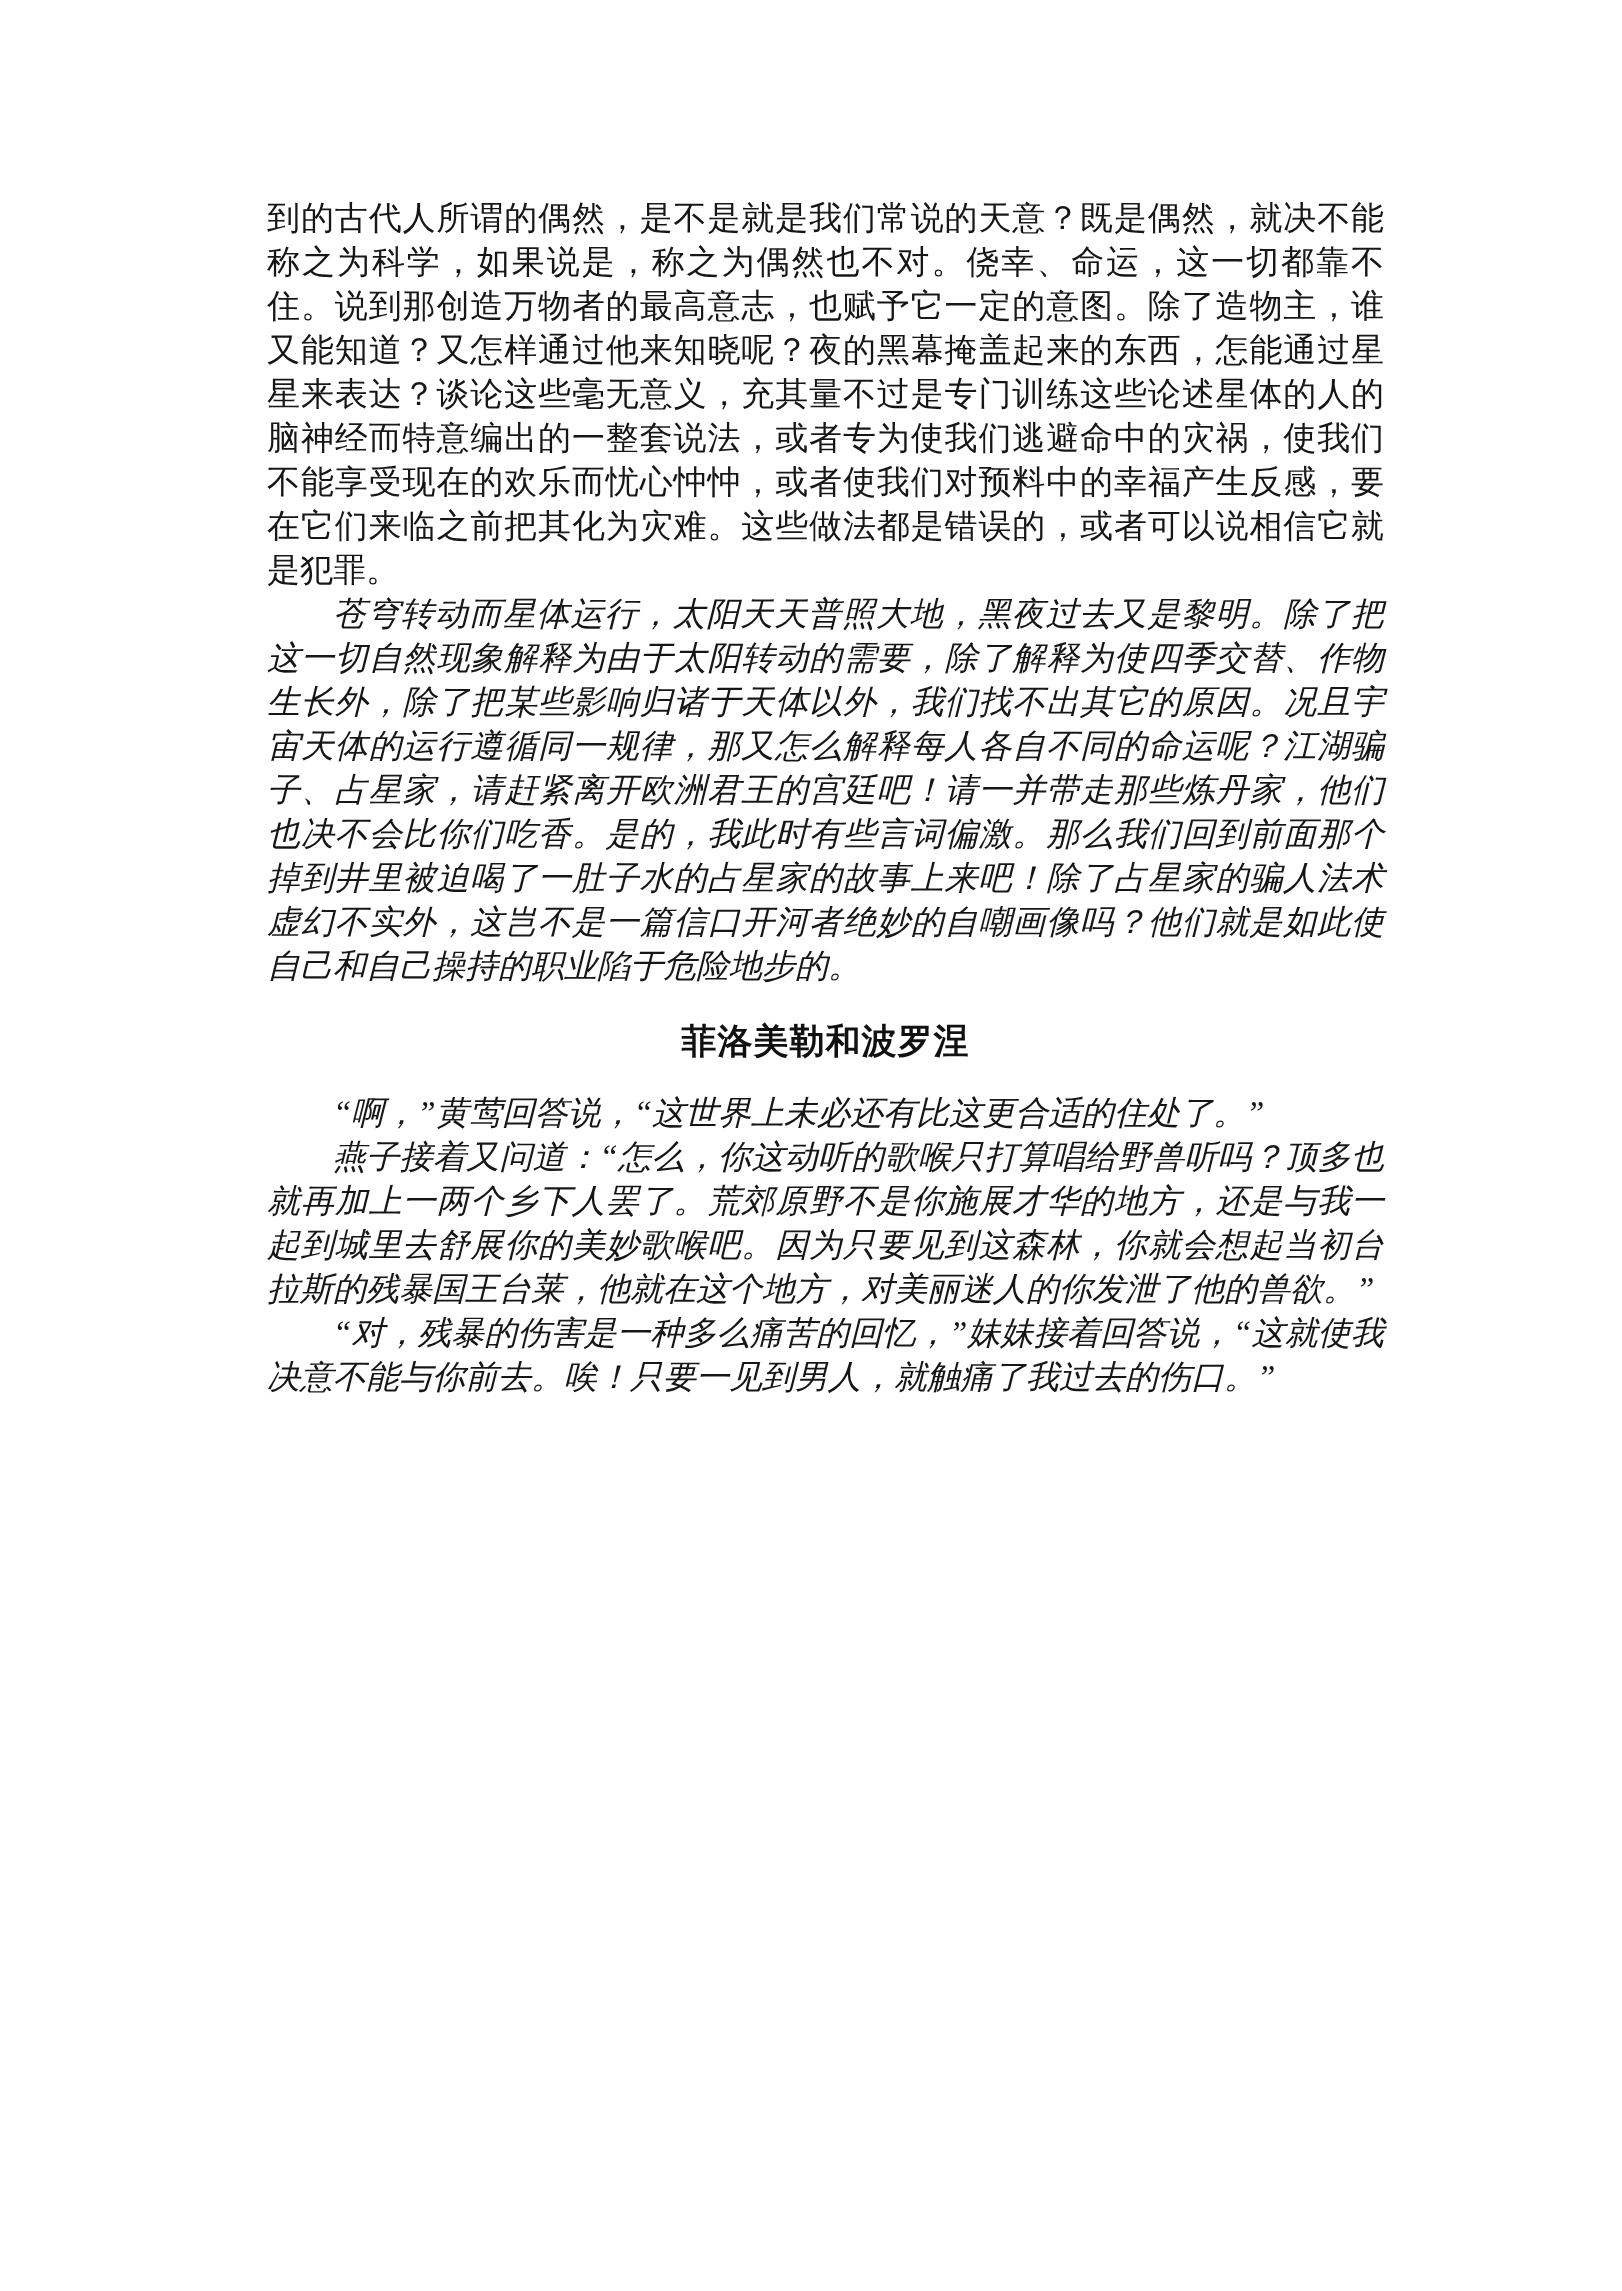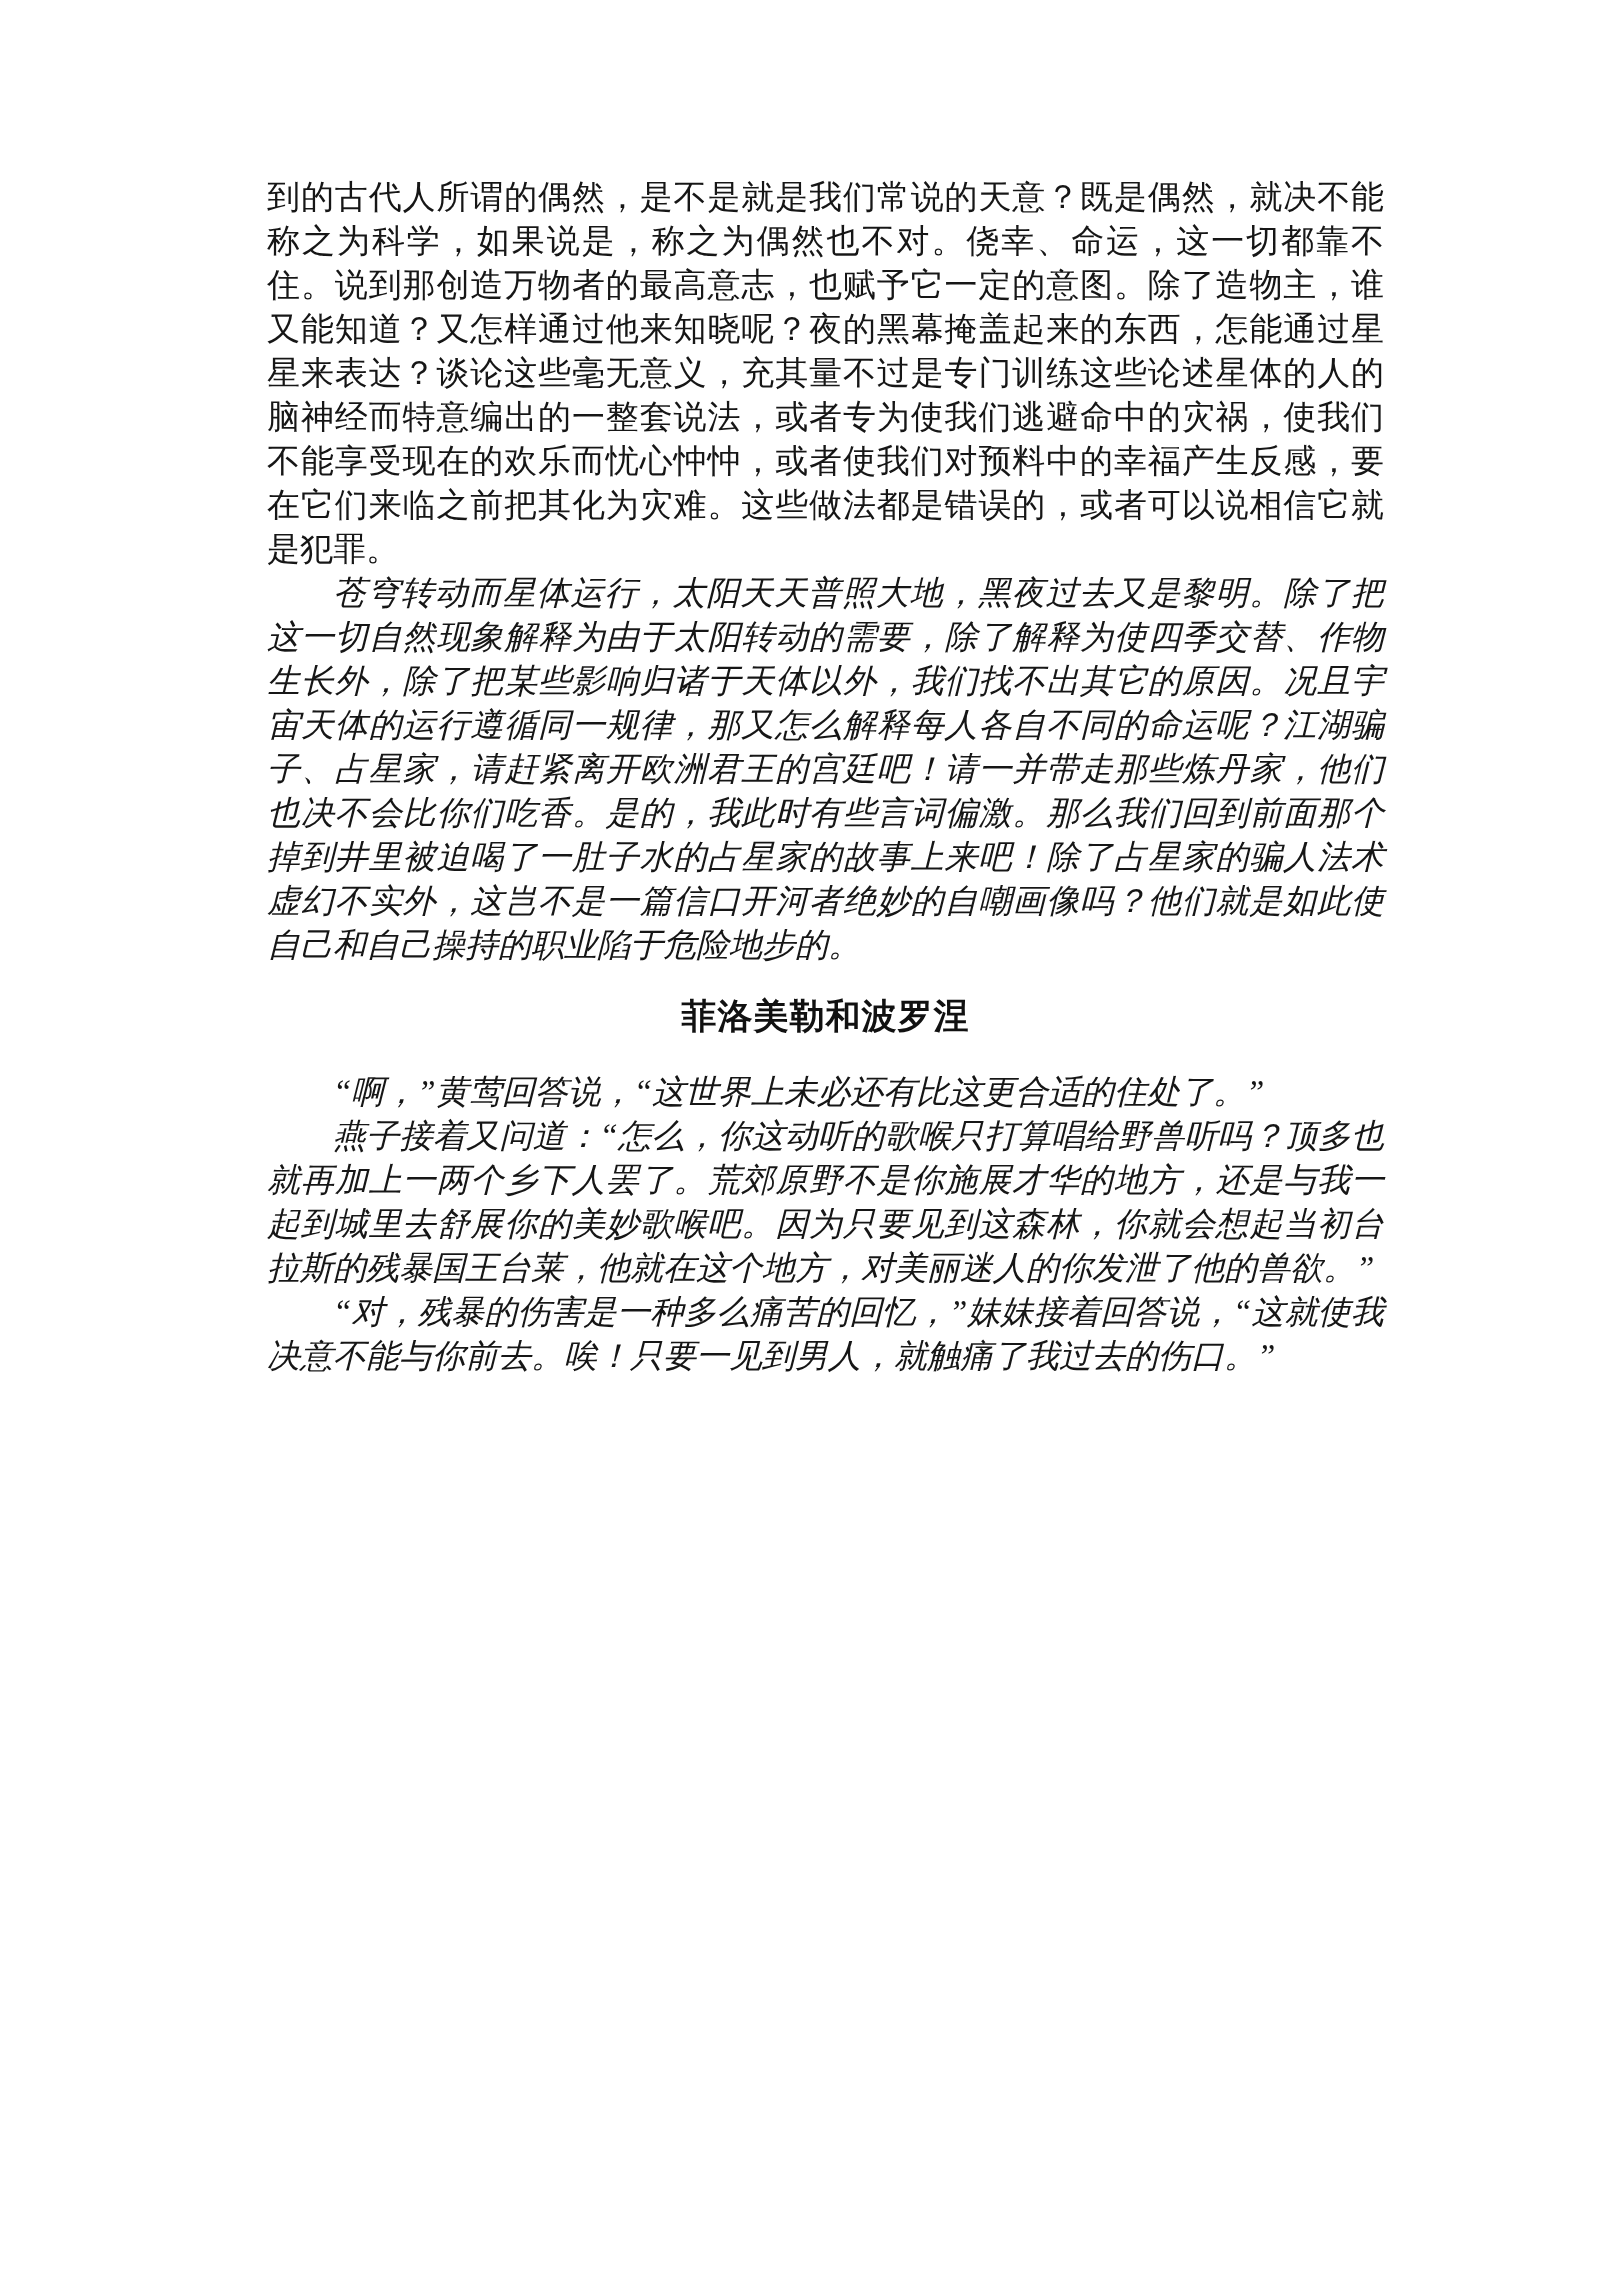--- a/index.html
+++ b/index.html
@@ -11,42 +11,42 @@
     position: relative;
     width: 1622px;
     height: 2292px;
     background: #ffffff;
     overflow: hidden;
     font-family: "Liberation Serif", "DejaVu Serif", serif;
   }
   .text-column {
     position: absolute;
     left: 267px;
-    top: 175px;
+    top: 196px;
     width: 1117px;
   }
   .text-column p {
     margin: 0;
     padding: 0;
     font-size: 33px;
     line-height: 44px;
     color: #161616;
     text-align: justify;
     text-justify: inter-ideograph;
     letter-spacing: 0px;
     word-break: break-all;
   }
   .text-column p.indent {
     text-indent: 2em;
     font-style: italic;
   }
   .section-heading {
     margin: 31px 0 29px 0;
     padding: 0;
-    font-family: Liberation Mono, monospace;
+    font-family: Liberation Sans, sans-serif;
     font-weight: bold;
     font-size: 35px;
     line-height: 43px;
     color: #111111;
     text-align: center;
     letter-spacing: 1px;
   }
 </style>
 </head>
 <body>

